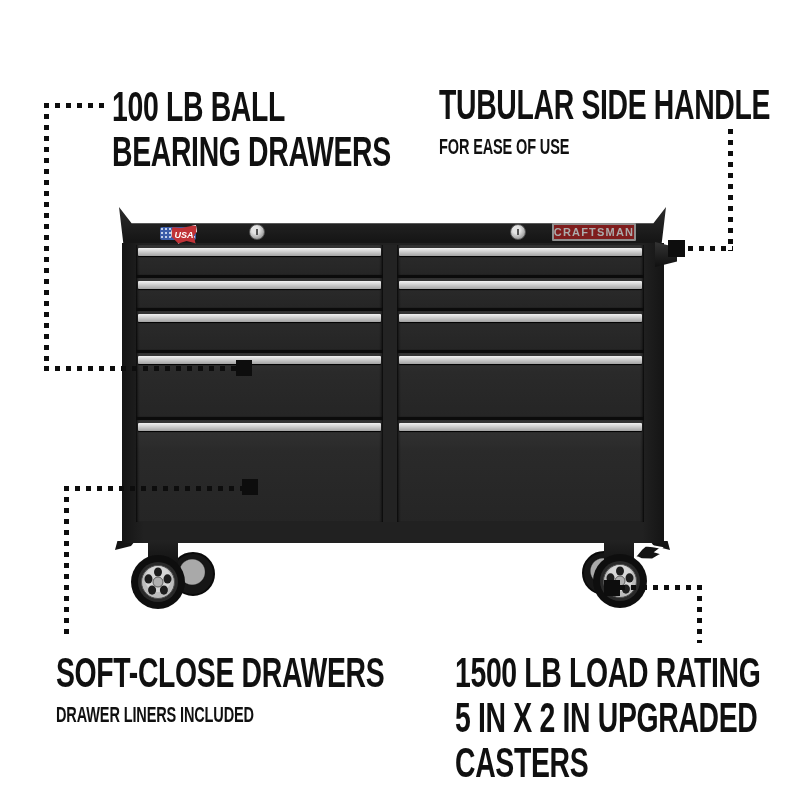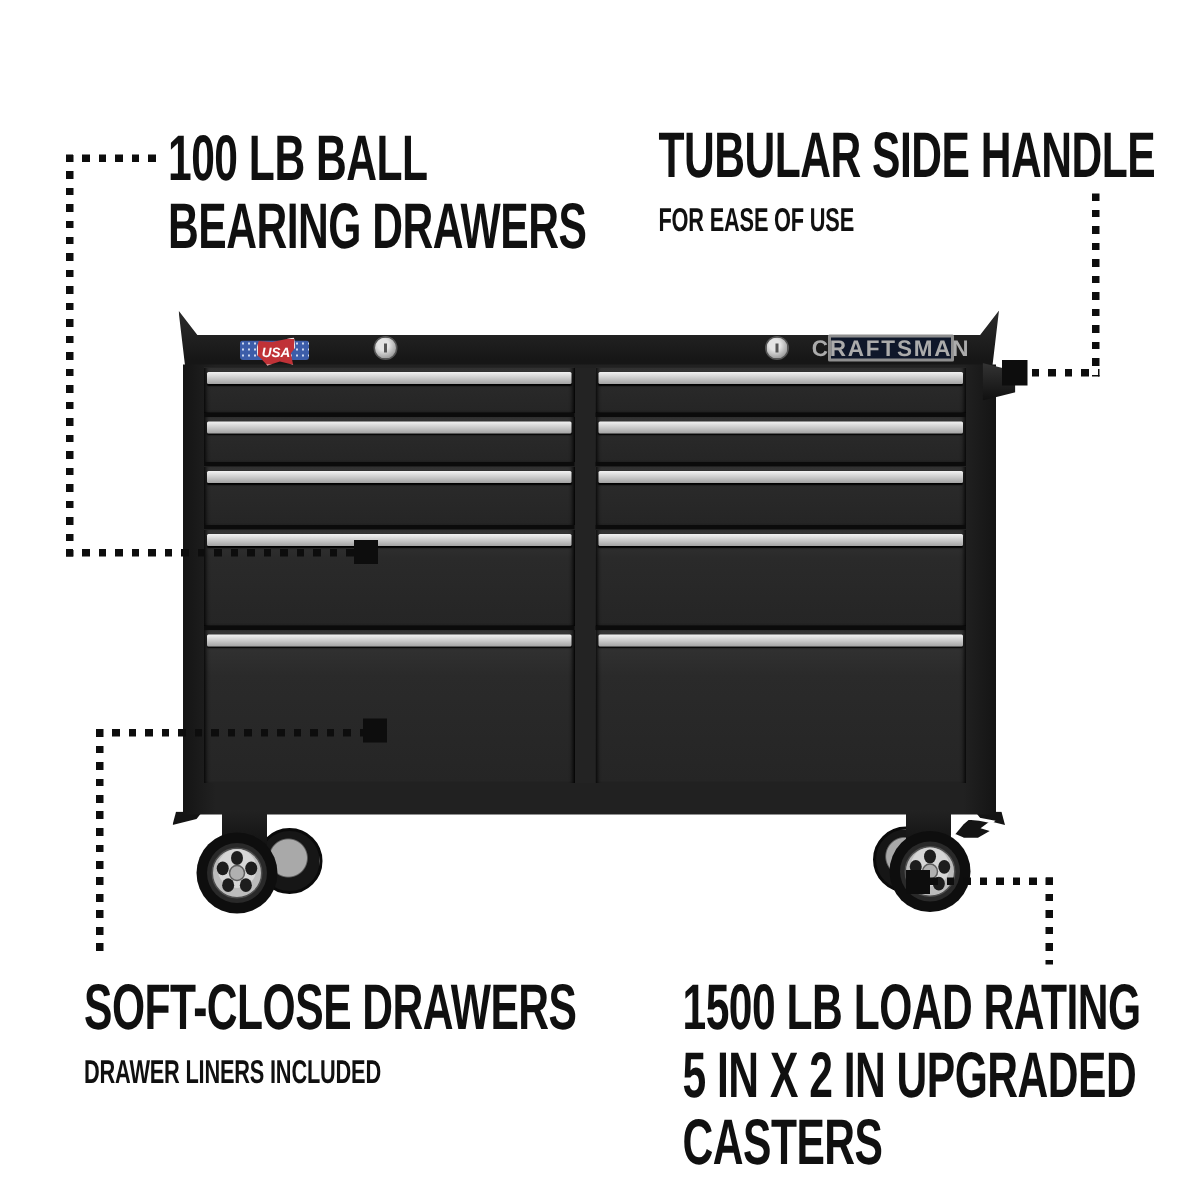--- a/index.html
+++ b/index.html
@@ -33,36 +33,36 @@
   .dA{height:30px}.dB{height:30px}.dC{height:39px}.dD{height:64px}.dE{flex:1}
   .handle{height:8px;margin:3px 2px 0 2px;border-radius:1px;
      background:linear-gradient(180deg,#f2f2f2 0,#cfcfcf 45%,#a3a3a3 100%);
      box-shadow:0 1px 1px #000;}
 
   .foot{position:absolute;top:541px;width:20px;height:9px;background:#141414;z-index:1;}
   .foot.l{left:115px;clip-path:polygon(0 100%,12% 0,100% 0,80% 55%);}
   .foot.r{left:650px;clip-path:polygon(100% 100%,88% 0,0 0,20% 55%);}
 
   
-  .usa{position:absolute;left:160px;top:227px;width:46px;height:13px;z-index:4;
+  .usa{position:absolute;left:160px;top:227px;width:36px;height:13px;z-index:4;
      border-radius:2px;background:#3c5da9;
      background-image:radial-gradient(#cdd9f0 0.7px,transparent 0.8px);background-size:4px 4px;}
   .usa-map{position:absolute;left:11px;top:-2px;width:24px;height:17px;background:#c03237;
      border:1px solid #e8e8e8;
      clip-path:polygon(0% 38%,6% 12%,40% 16%,96% 0%,100% 34%,88% 56%,94% 96%,60% 84%,28% 98%,10% 72%,2% 62%);
      display:flex;align-items:center;justify-content:center;}
   .usa-map span{color:#fff;font-size:9px;font-weight:bold;font-style:italic;letter-spacing:0;}
   .lock{position:absolute;top:224px;width:14px;height:14px;border-radius:50%;z-index:4;
      background:radial-gradient(circle at 40% 35%,#e4e4e4 0 30%,#9c9c9c 75%,#6c6c6c 100%);
      border:1px solid #555;}
   .lock::after{content:"";position:absolute;left:6px;top:4px;width:2px;height:6px;background:#555;}
   .brand{position:absolute;left:552px;top:223px;width:84px;height:18px;z-index:4;
-     background:#0f172a;border:2px solid #8f8f8f;box-sizing:border-box;border-radius:1px;
+     background:#7f1d1d;border:2px solid #8f8f8f;box-sizing:border-box;border-radius:1px;
      display:flex;align-items:center;justify-content:center;
-     color:#ababab;font-weight:bold;font-size:15px;letter-spacing:1.2px;}
+     color:#ababab;font-weight:bold;font-size:11px;letter-spacing:1.2px;}
   .side-handle{position:absolute;left:655px;top:242px;width:22px;height:25px;z-index:3;
      background:linear-gradient(180deg,#333 0,#101010 100%);
      clip-path:polygon(0 0,100% 22%,100% 78%,0 100%);}
 
   
   .fork{position:absolute;width:30px;height:30px;z-index:5;border-radius:0 0 7px 7px;
      background:linear-gradient(180deg,#222 0,#0e0e0e 100%);}
   .wheel-rear{position:absolute;width:40px;height:40px;border-radius:50%;z-index:4;
      background:radial-gradient(circle at 48% 45%,#a9a9a9 0 40%,#161616 44%);
      border:2px solid #0a0a0a;}

